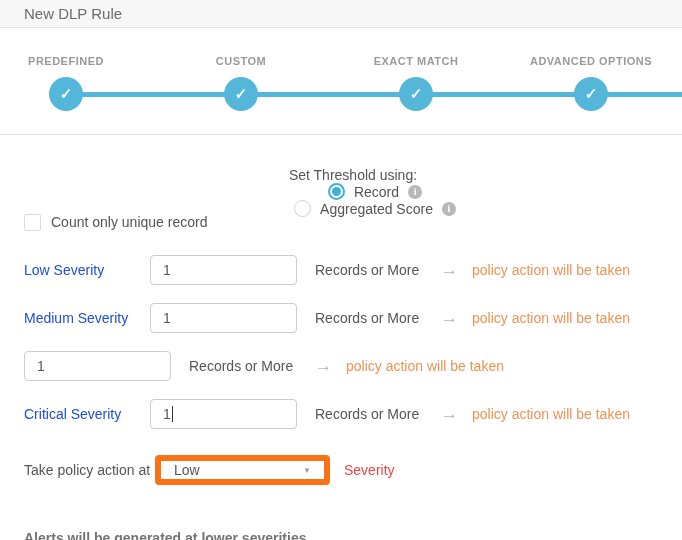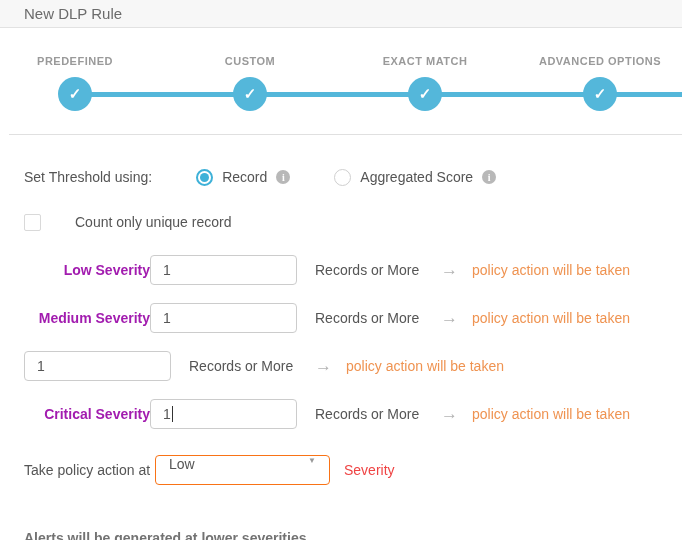--- a/index.html
+++ b/index.html
@@ -25,21 +25,20 @@
     font-size: 15px;
     color: #6b6b6b;
   }
 
   
   .stepper {
     position: relative;
     height: 107px;
     background: #ffffff;
     border-bottom: 1px solid #e0e0e0;
-    margin-left: 9px;
   }
   .stepper-line {
     position: absolute;
     left: 66px;
     right: 0;
     top: 64px;
     height: 5px;
     background: #54b7da;
   }
   .step { position: absolute; top: 0; width: 0; }
@@ -71,20 +70,21 @@
   }
 
   .content { padding-left: 24px; }
 
   
   .threshold-row {
     margin-top: 32px;
     display: flex;
     align-items: center;
     height: 20px;
+    flex-direction: column;
   }
   .threshold-label { color: #555; }
   .radio-option { display: flex; align-items: center; margin-left: 44px; cursor: pointer; }
   .radio-outer {
     width: 17px; height: 17px;
     border-radius: 50%;
     border: 2px solid #3eb1d8;
     background: #fff;
     display: flex; align-items: center; justify-content: center;
     flex: none;
@@ -104,45 +104,43 @@
     display: flex; align-items: center; justify-content: center;
     flex: none;
   }
 
   
   .checkbox-row {
     margin-top: 26px;
     display: flex;
     align-items: center;
     height: 18px;
-    gap: 24px;
   }
   .checkbox-box {
     width: 17px; height: 17px;
     border: 1px solid #d9d9d9;
     border-radius: 2px;
     background: #fff;
     flex: none;
   }
   .checkbox-label { margin-left: 10px; color: #555; }
 
   
   .severity-row {
     display: flex;
     align-items: center;
     height: 30px;
   }
   .severity-row.first { margin-top: 24px; }
   .severity-row + .severity-row { margin-top: 18px; }
   .severity-label {
     width: 126px;
-    font-weight: bold;
-    color: #a21caf;
-    flex: none;
-    text-align: right;
+    font-weight: normal;
+    color: #1d4ed8;
+    flex: none;
   }
   .text-input {
     width: 147px;
     height: 30px;
     border: 1px solid #cccccc;
     border-radius: 4px;
     background: #fff;
     display: flex;
     align-items: center;
     padding-left: 12px;
@@ -164,25 +162,25 @@
   .policy-row {
     margin-top: 26px;
     display: flex;
     align-items: center;
     height: 30px;
   }
   .policy-prefix { width: 131px; color: #555; flex: none; }
   .dropdown {
     width: 175px;
     height: 30px;
-    border: 1px solid #f97316;
+    border: 6px solid #f97316;
     border-radius: 4px;
     background: #fff;
     display: flex;
-    align-items: flex-start;
+    align-items: center;
     justify-content: space-between;
     padding: 0 13px;
     cursor: pointer;
     flex: none;
   }
   .dropdown-value { color: #555; }
   .dropdown-caret { color: #999; font-size: 8px; }
   .policy-suffix { margin-left: 14px; color: #ef4444; }
 
   .footer-note { margin-top: 45px; color: #737373; font-weight: bold; }

